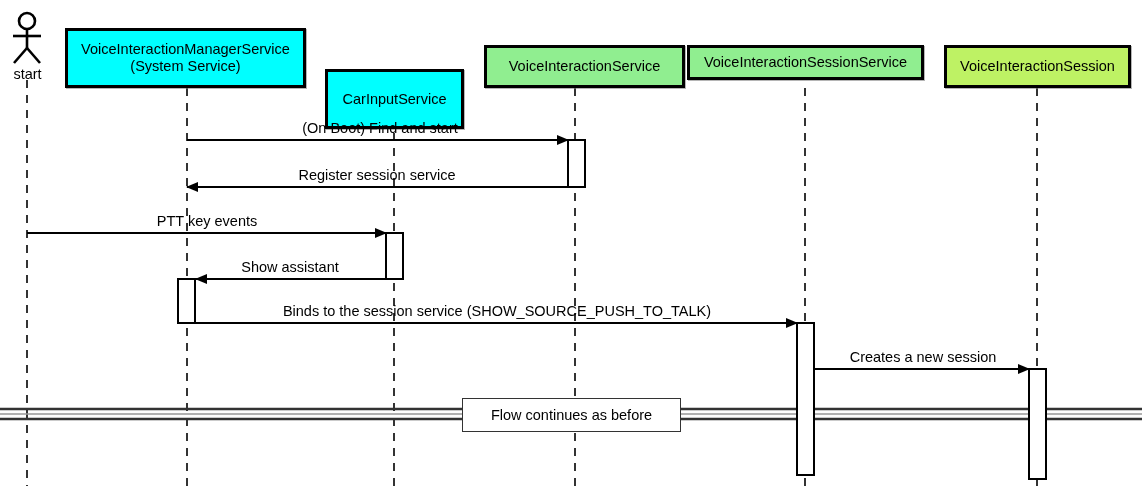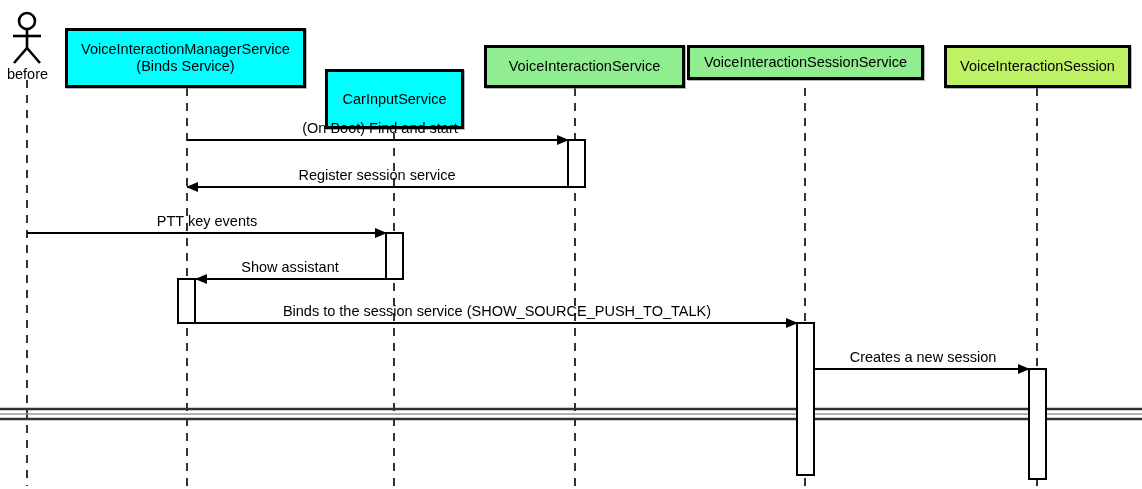--- a/index.html
+++ b/index.html
@@ -110,34 +110,35 @@
       </g>
     <g id="actor-figure">
       <circle cx="27" cy="21" r="8" fill="#ffffff" stroke="#000000" stroke-width="2.6"></circle>
       <line x1="27" y1="29" x2="27" y2="48" stroke="#000000" stroke-width="2.6"></line>
       <line x1="13" y1="36" x2="41" y2="36" stroke="#000000" stroke-width="2.6"></line>
       <line x1="27" y1="48" x2="14" y2="63" stroke="#000000" stroke-width="2.6"></line>
       <line x1="27" y1="48" x2="40" y2="63" stroke="#000000" stroke-width="2.6"></line>
     </g>
   </svg>
 
-  <div class="actor-label" style="left:0px; top:66px; width:55px;">before</div>
+  <div class="actor-label" style="left:0px; top:66px; width:55px;">start</div>
 
   <div id="participant-boxes">
       <div class="participant-box" style="left: 65px; top: 28px; width: 241px; height: 60px; background: rgb(0, 255, 255);"><span>VoiceInteractionManagerService
-(Binds Service)</span></div>
+(System Service)</span></div>
       <div class="participant-box" style="left: 325px; top: 45px; width: 139px; height: 60px; background: rgb(0, 255, 255); margin-top: 24px;"><span>CarInputService</span></div>
       <div class="participant-box" style="left: 484px; top: 45px; width: 201px; height: 43px; background: rgb(144, 238, 144);"><span>VoiceInteractionService</span></div>
       <div class="participant-box" style="left: 687px; top: 45px; width: 237px; height: 35px; background: rgb(144, 238, 144);"><span>VoiceInteractionSessionService</span></div>
       <div class="participant-box" style="left: 944px; top: 45px; width: 187px; height: 43px; background: #bef264;"><span>VoiceInteractionSession</span></div>
     </div>
 
   <div id="message-labels">
       <div class="msg-label" style="left: 0px; top: 120px; width: 100%; transform: translateX(-191px);">(On Boot) Find and start</div>
       <div class="msg-label" style="left: 0px; top: 167px; width: 100%; transform: translateX(-194px);">Register session service</div>
       <div class="msg-label" style="left: 0px; top: 213px; width: 100%; transform: translateX(-364px);">PTT key events</div>
       <div class="msg-label" style="left: 0px; top: 259px; width: 100%; transform: translateX(-281px);">Show assistant</div>
       <div class="msg-label" style="left: 0px; top: 303px; width: 100%; transform: translateX(-74px);">Binds to the session service (SHOW_SOURCE_PUSH_TO_TALK)</div>
       <div class="msg-label" style="left: 0px; top: 349px; width: 100%; transform: translateX(352px);">Creates a new session</div>
     </div>
 
+  <div class="note-box" id="divider-note" style="left: 462px; top: 398px; width: 219px; height: 34px;">Flow continues as before</div>
 
 </div>
 
 </body></html>

